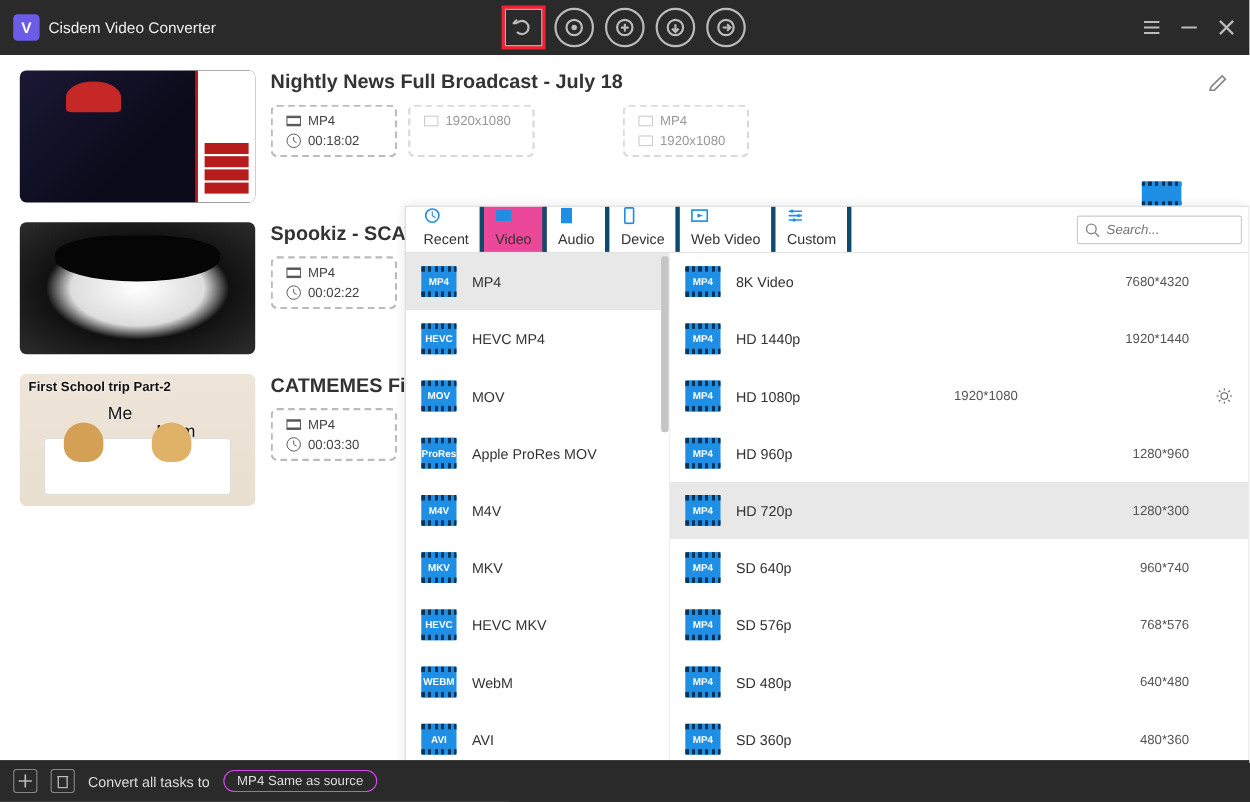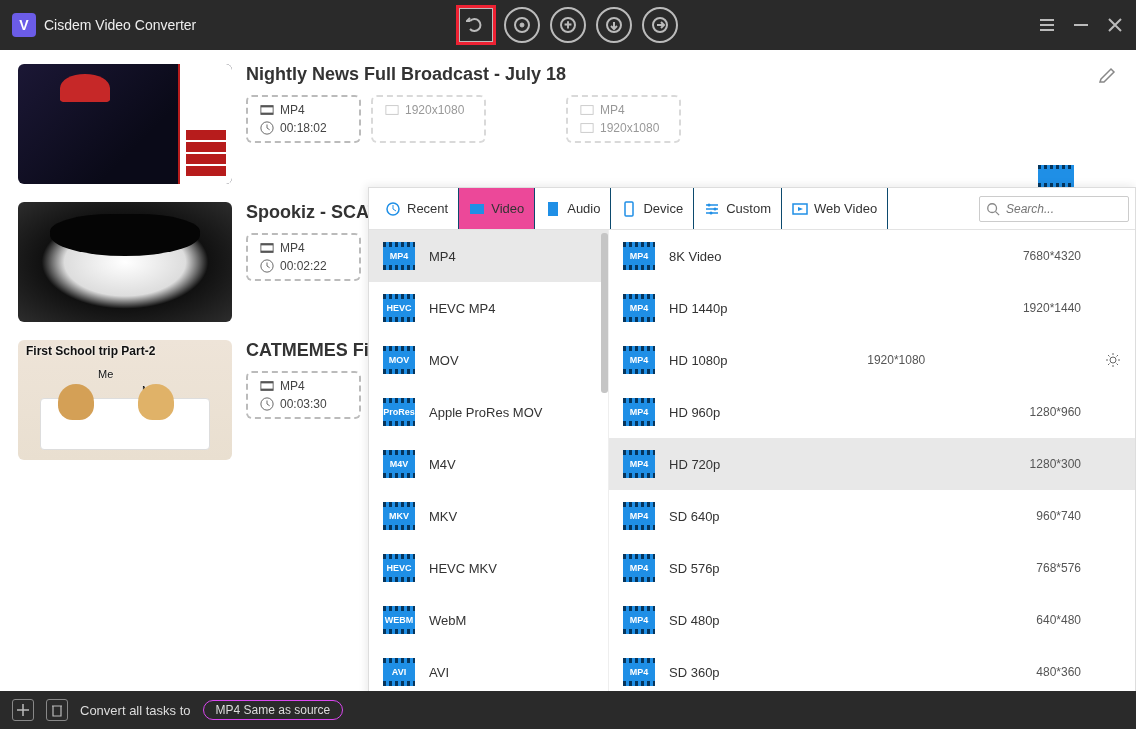--- a/index.html
+++ b/index.html
@@ -23,36 +23,36 @@
 .video-row { display: flex; margin-bottom: 18px; align-items: flex-start; }
 .thumb { width: 214px; height: 120px; border-radius: 6px; background: #000; flex-shrink: 0; margin-right: 14px; display: flex; align-items: center; justify-content: center; color: #fff; font-size: 11px; text-align: right; position: relative; overflow: hidden; }
 .thumb1 { background: linear-gradient(135deg, #1b1735 0%, #0a0a18 60%); }
 .thumb1 .hat { position:absolute; top:10px; left:42px; width:50px; height:28px; border-radius:50% 50% 10% 10%; background:#c62828; }
 .thumb1 .side { position: absolute; right: 0; top: 0; bottom: 0; width: 54px; background: #fff; border-left: 2px solid #b71c1c; display: flex; flex-direction: column; justify-content: flex-end; padding: 6px; }
 .thumb1 .side .strip { height: 10px; background: #b71c1c; margin-bottom: 2px; }
 .thumb2 { background: radial-gradient(ellipse at center, #fff 0%, #ddd 40%, #111 55%, #2d2d2d 100%); position: relative; }
 .thumb2 .bat { position: absolute; top: 12px; left: 15%; width: 70%; height: 42px; background: #050505; border-radius: 50% 50% 60% 60%; }
 .thumb3 { background: linear-gradient(180deg, #eee4d8 0%, #e9dfd0 100%); }
 .thumb3 .txt { position:absolute; top:4px; left:8px; color:#111; font-weight:bold; font-size:12px; text-shadow:0 0 3px #fff; }
-.thumb3 .sub { position:absolute; top:28px; left:56px; color:#111; font-size:11px; text-shadow:0 0 2px #fff;padding-left:24px; }
+.thumb3 .sub { position:absolute; top:28px; left:56px; color:#111; font-size:16px; text-shadow:0 0 2px #fff;padding-left:24px; }
 .thumb3 .bed { position:absolute; bottom:10px; left:22px; width:170px; height:52px; background:#fff; border-radius:4px; border:1px solid #ddd; }
 .thumb3 .cat { position:absolute; bottom:40px; width:36px; height:36px; background:#d4a056; border-radius:50% 50% 40% 40%; }
 
 .video-info { flex: 1; min-width: 0; }
 .video-title { font-size: 18px; color: #333; margin-bottom: 10px; white-space: nowrap; overflow: hidden; text-overflow: ellipsis; font-weight: bold; }
 .meta-boxes { display: flex; gap: 10px; }
 .dashed-box { border: 2px dashed #bbb; border-radius: 6px; padding: 6px 12px; display: inline-flex; flex-direction: column; gap: 4px; min-width: 115px; }
 .meta-line { display: flex; align-items: center; gap: 6px; font-size: 12px; color: #444; }
 .meta-line svg { width: 14px; height: 14px; }
 .edit-icon { position: absolute; top: 14px; right: 18px; cursor: pointer; }
 
 
 .format-panel { position: absolute; left: 368px; top: 137px; right: 0; bottom: -10px; background: #fff; border: 1px solid #ddd; box-shadow: -2px -2px 8px rgba(0,0,0,0.08); display: flex; flex-direction: column; }
 .format-tabs { display: flex; align-items: center; border-bottom: 1px solid #e3e3e3; padding: 0 6px; height: 42px; gap: 0; }
-.ftab { display: flex; align-items: center; gap: 6px; padding: 0 10px; height: 100%; cursor: pointer; border-right: 1px solid #0c4a6e; }
+.ftab { display: flex; align-items: flex-start; gap: 6px; padding: 0 10px; height: 100%; cursor: pointer; border-right: 4px solid #0c4a6e; flex-direction: column; }
 .ftab.active { background: #ec4899; }
 .ftab .ficon { width: 16px; height: 16px; display: inline-flex; }
 .search-wrap { margin-left: auto; position: relative; display: flex; align-items: center; border: 1px solid #ccc; border-radius: 2px; height: 26px; padding: 0 6px 0 26px; width: 150px; }
 .search-wrap svg { position: absolute; left: 6px; top: 5px; width: 14px; height: 14px; }
 .search-wrap input { border: none; outline: none; font-size: 12px; width: 100%; font-style: italic; }
 
 .format-body { flex: 1; display: flex; overflow: hidden; }
 .format-col1 { width: 240px; border-right: 1px solid #eee; overflow-y: auto; position: relative; }
 .format-col1 .scrollbar-thumb { position: absolute; right: 0; top: 3px; width: 7px; height: 160px; background: #c5c5c5; border-radius: 3px; }
 .format-col2 { flex: 1; overflow-y: auto; }
@@ -288,36 +288,36 @@
           <span class="ficon">
             <svg viewBox="0 0 16 16">
               <rect x="4" y="1" width="8" height="14" rx="1" fill="none" stroke="#1f8fe6" stroke-width="1.5"></rect>
             </svg>
           </span>
           <span>Device</span>
         </div>
       <div class="ftab">
           <span class="ficon">
             <svg viewBox="0 0 16 16">
+              <rect x="1" y="3" width="14" height="10" fill="none" stroke="#1f8fe6" stroke-width="1.5"></rect>
+              <path d="M6 6l5 2-5 2z" fill="#1f8fe6"></path>
+            </svg>
+          </span>
+          <span>Web Video</span>
+        </div>
+      <div class="ftab">
+          <span class="ficon">
+            <svg viewBox="0 0 16 16">
               <path d="M2 4h12M2 8h12M2 12h12" stroke="#1f8fe6" stroke-width="1.5"></path>
               <circle cx="5" cy="4" r="1.5" fill="#1f8fe6"></circle>
               <circle cx="11" cy="8" r="1.5" fill="#1f8fe6"></circle>
               <circle cx="7" cy="12" r="1.5" fill="#1f8fe6"></circle>
             </svg>
           </span>
           <span>Custom</span>
-        </div>
-      <div class="ftab">
-          <span class="ficon">
-            <svg viewBox="0 0 16 16">
-              <rect x="1" y="3" width="14" height="10" fill="none" stroke="#1f8fe6" stroke-width="1.5"></rect>
-              <path d="M6 6l5 2-5 2z" fill="#1f8fe6"></path>
-            </svg>
-          </span>
-          <span>Web Video</span>
         </div>
       <div class="search-wrap">
         <svg viewBox="0 0 16 16">
             <circle cx="7" cy="7" r="5" fill="none" stroke="#888" stroke-width="1.5"></circle>
             <path d="M11 11l4 4" stroke="#888" stroke-width="1.5"></path>
           </svg>
         <input type="text" placeholder="Search..." style="">
       </div>
     </div>
     <div class="format-body">

